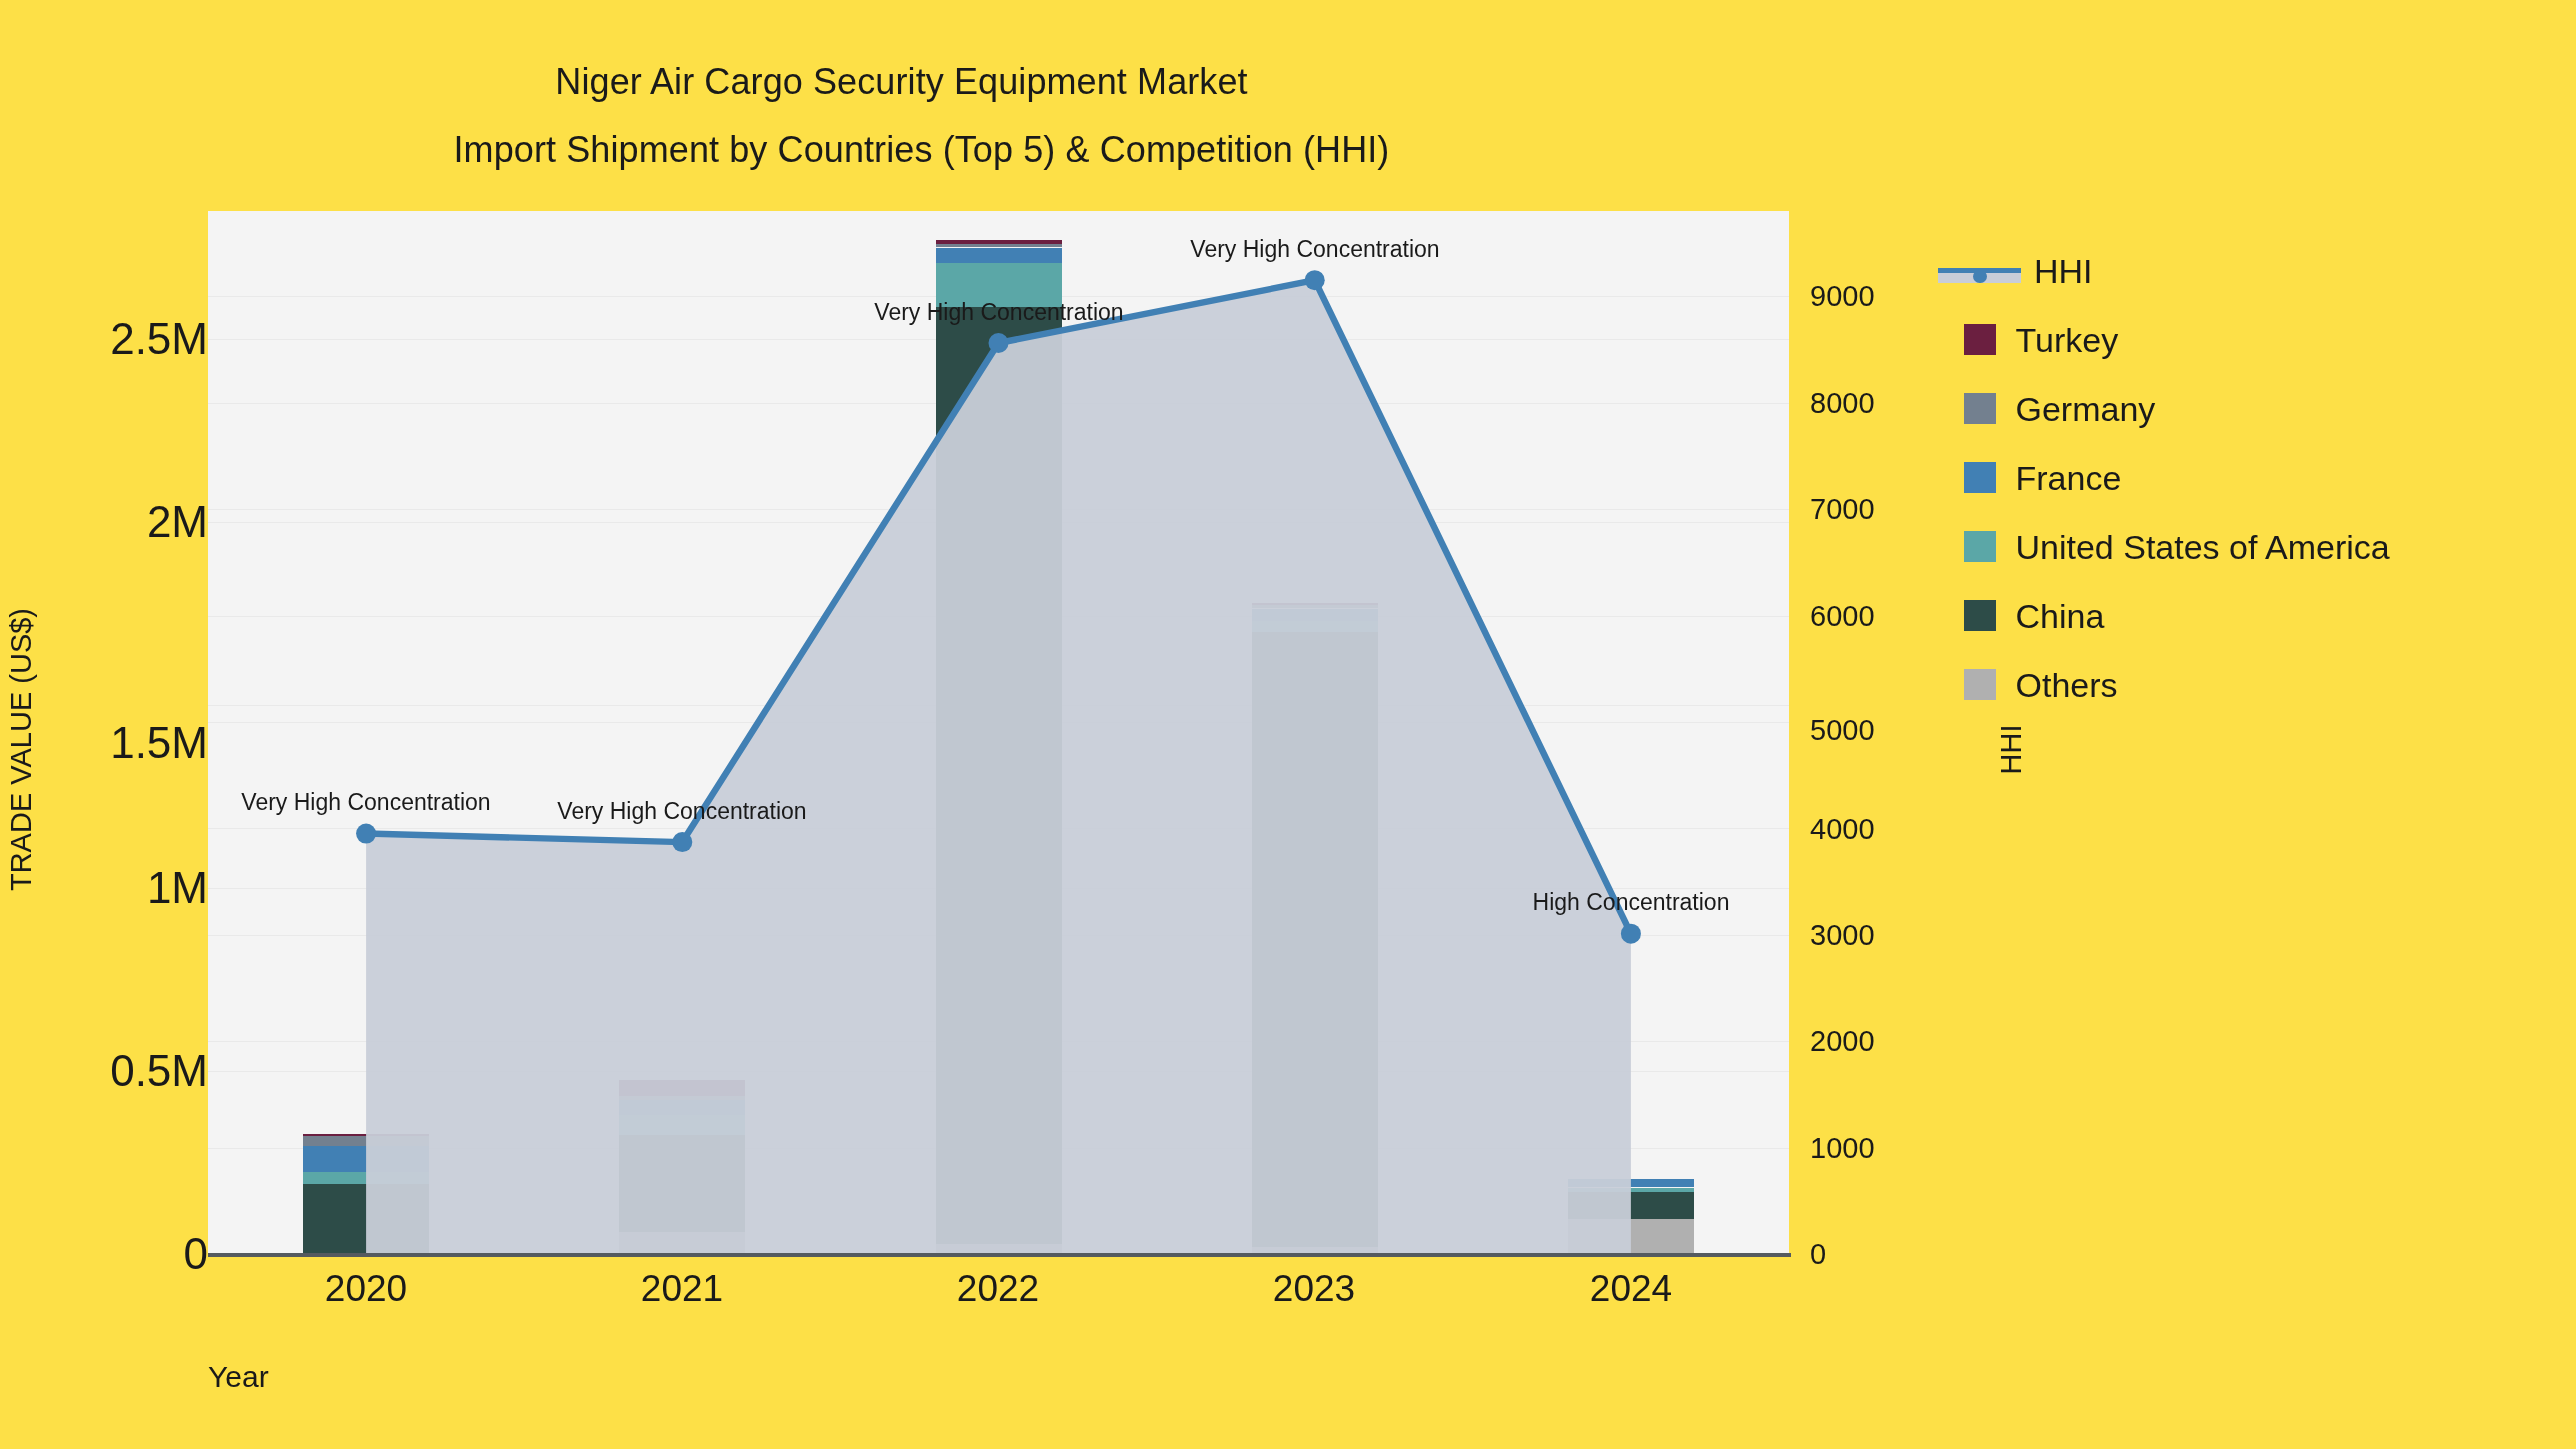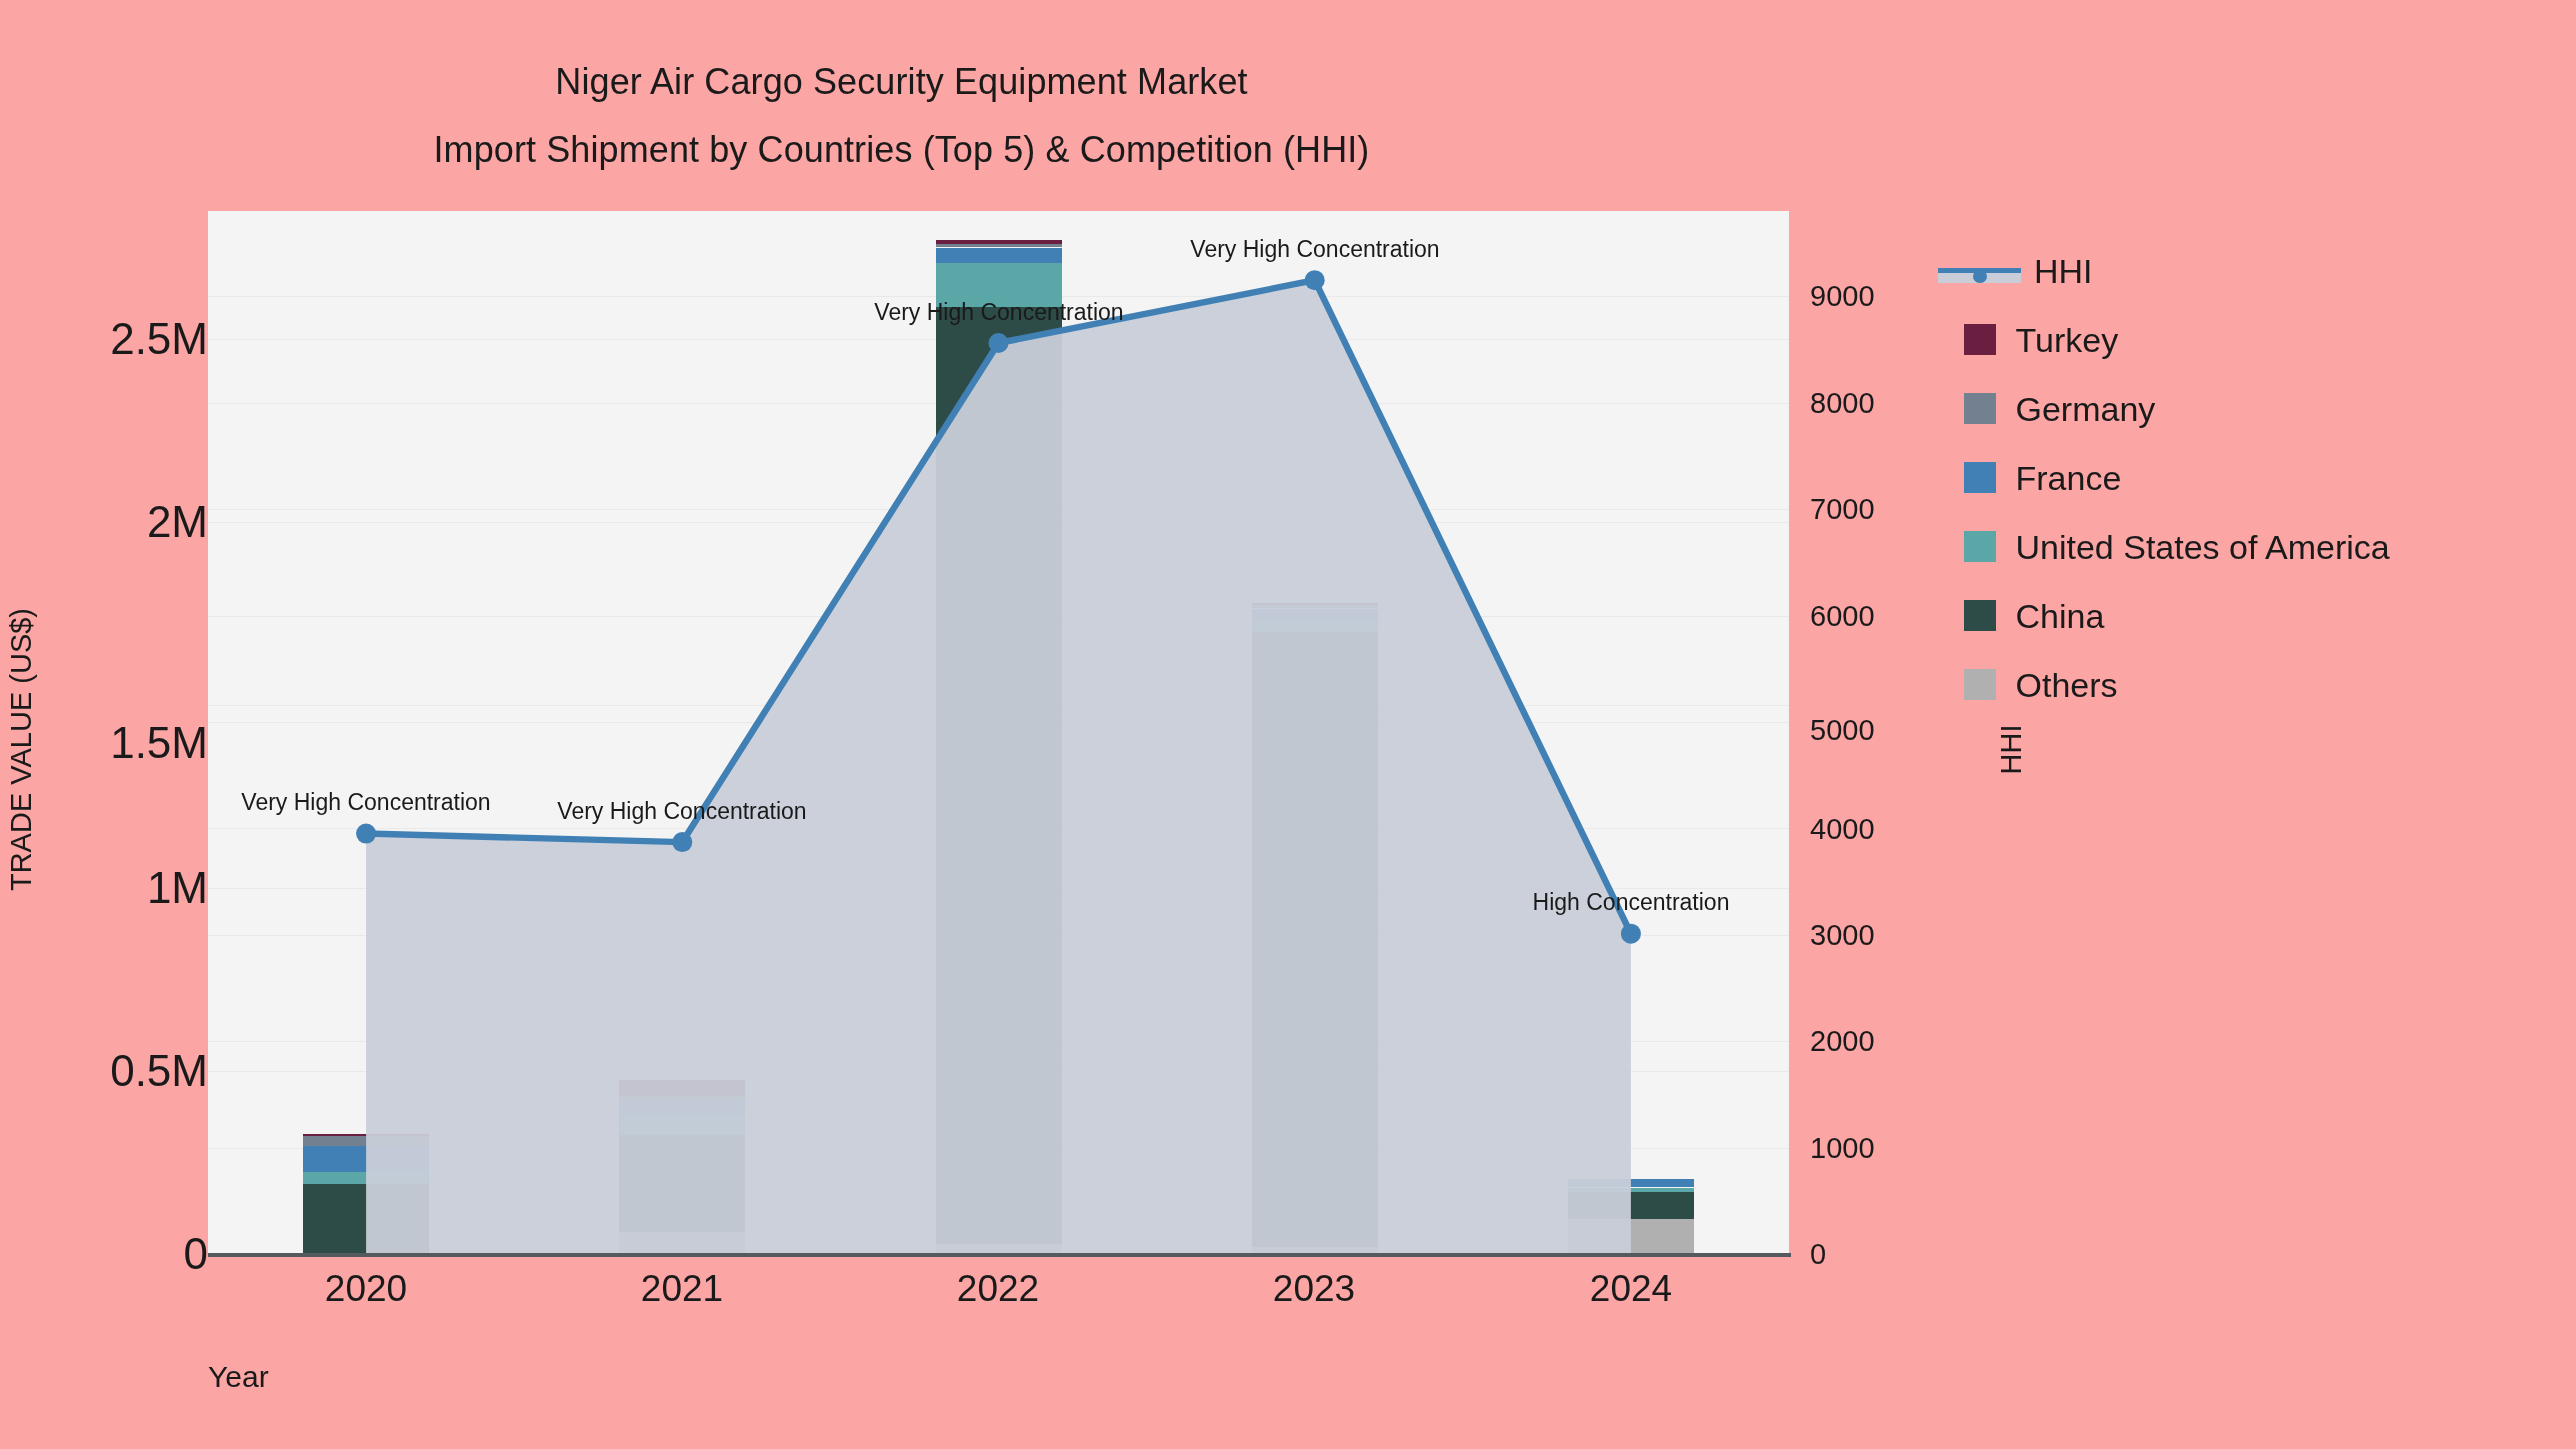--- a/index.html
+++ b/index.html
@@ -13,36 +13,36 @@
     font-family: "Liberation Sans", sans-serif;
     overflow: hidden;
     position: relative;
   }
 
   #figure {
     position: absolute;
     left: 0; top: 0;
     width: 2576px;
     height: 1449px;
-    background: #fca5a5;
+    background: #fde047;
   }
 
   
   .chart-title {
     position: absolute;
     left: 0;
     width: 1803px;
     text-align: center;
     color: #1a1a1a;
     font-size: 36px;
     font-weight: 400;
     letter-spacing: 0.1px;
   }
   #title-line1 { top: 61px; }
-  #title-line2 { top: 129px; }
+  #title-line2 { top: 129px; padding-left: 20px; }
 
   
   #plot-area {
     position: absolute;
     left: 208px;
     top: 211px;
     width: 1581px;
     height: 1043px;
     background: #f4f4f4;
     overflow: visible;

